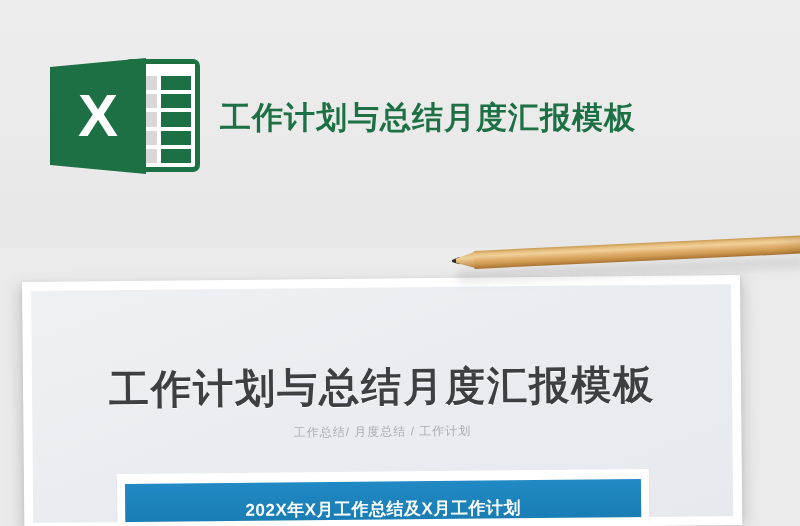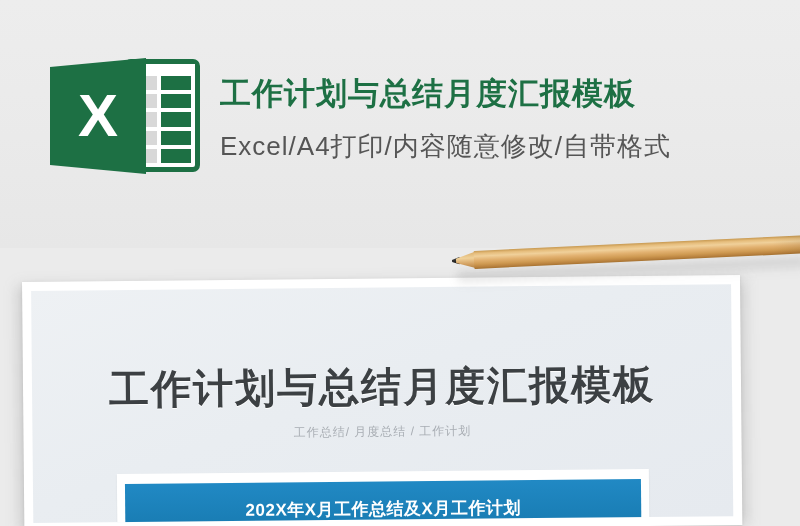--- a/index.html
+++ b/index.html
@@ -158,21 +158,20 @@
           <div class="xl-cell pale"></div>
           <div class="xl-cell"></div>
         </div>
       </div>
       <div class="xl-panel"></div>
       <div class="xl-x">X</div>
     </div>
 
     <div class="promo-text">
       <div id="promo-title">工作计划与总结月度汇报模板</div>
-      <div id="promo-sub">Excel/A4打印/内容随意修改/自带格式</div>
     </div>
 
   </div>
 </div>
 
 <div id="doc-stage">
   <div id="doc-shadow"></div>
 
   <div id="doc-sheet">
     <div id="doc-page">

